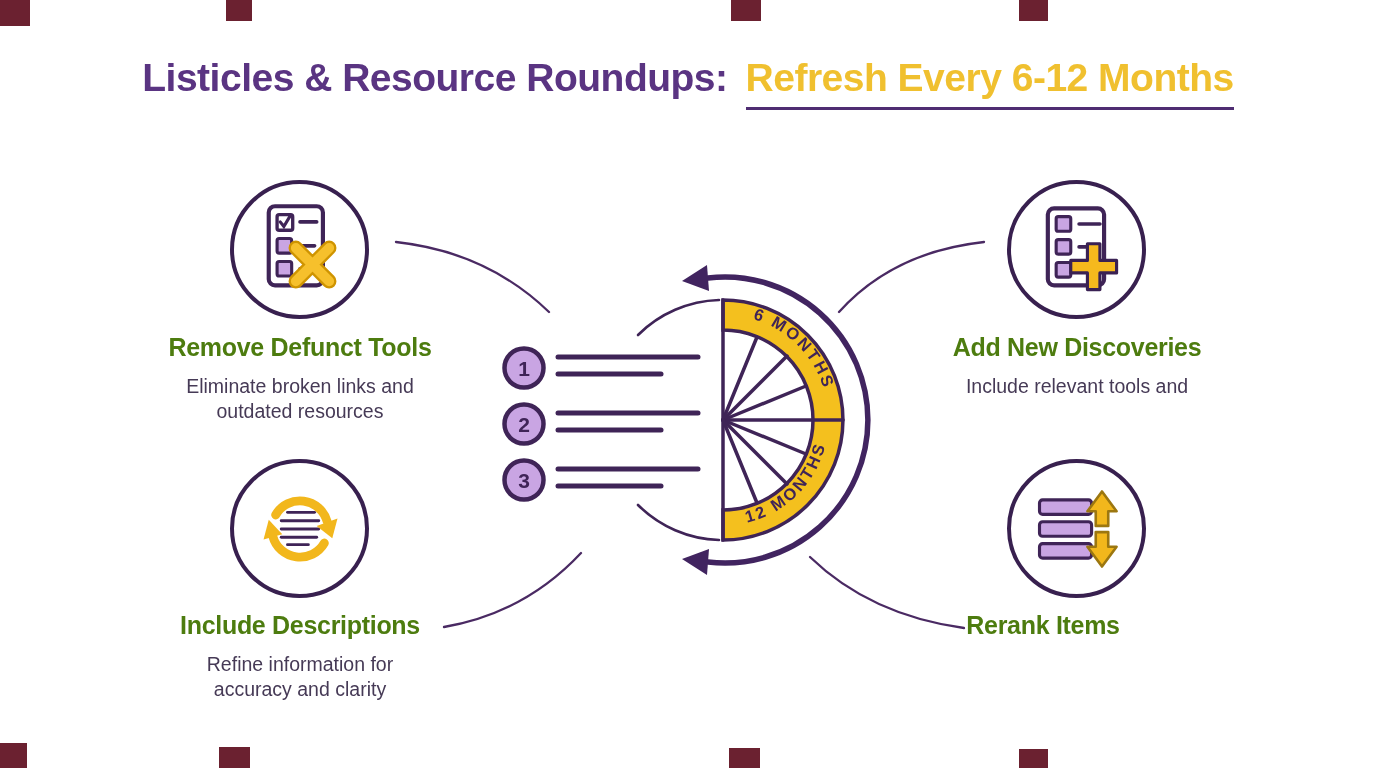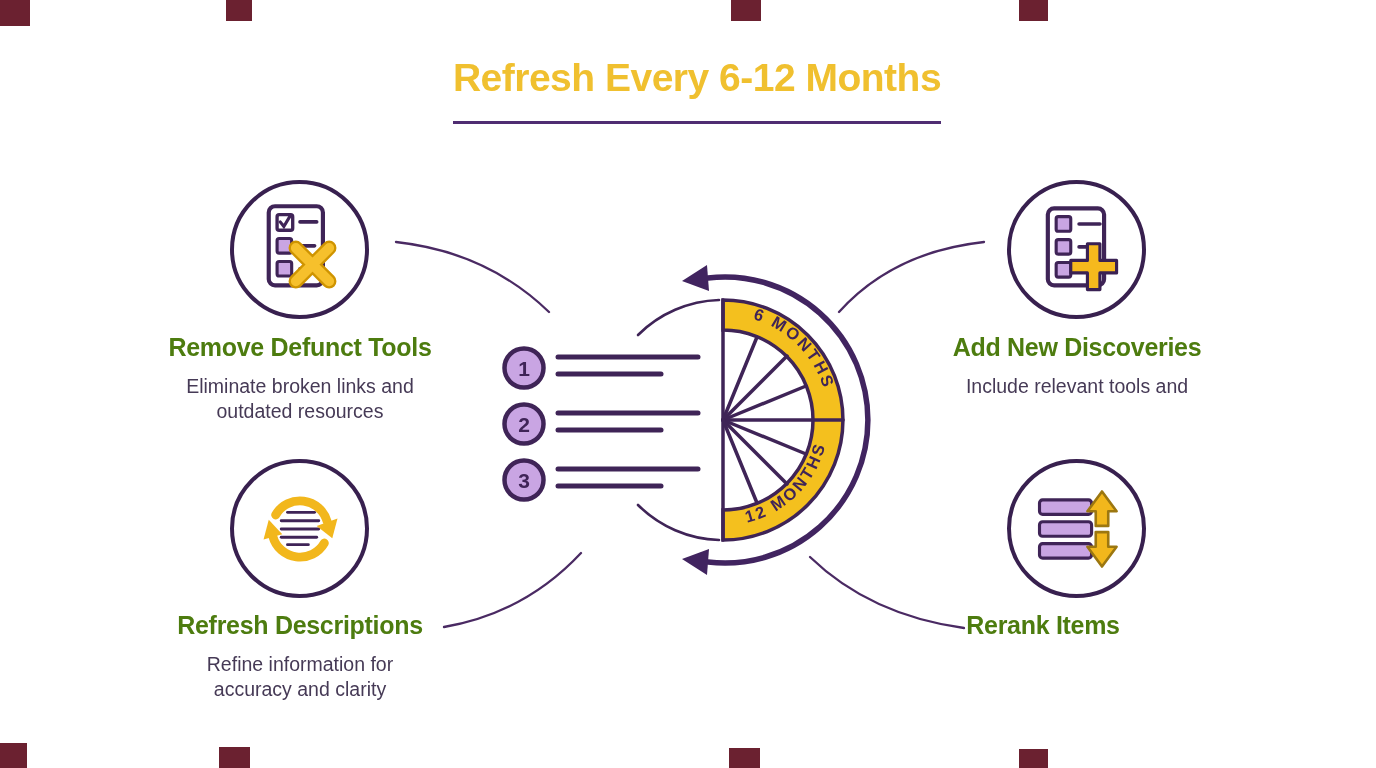--- a/index.html
+++ b/index.html
@@ -10,21 +10,21 @@
   
   .title {
     position:absolute; top:56px; left:0; width:100%;
     display:flex; justify-content:center; align-items:baseline; white-space:pre;
   }
   .title .t-purple {
     color:#5a3482; font-size:39px; font-weight:bold; letter-spacing:-0.5px;
   }
   .title .t-yellow {
     color:#f0c02f; font-size:39px; font-weight:bold; letter-spacing:-0.5px;
-    border-bottom:3.5px solid #4f2d72; padding-bottom:21px; margin-left:18px;
+    border-bottom:3.5px solid #4f2d72; padding-bottom:7px; margin-left:18px;
   }
   
   .quad { position:absolute; width:380px; text-align:center; }
   .quad .q-heading { font-size:25px; font-weight:bold; color:#4d7c0f; letter-spacing:-0.3px; }
   .quad .q-desc { font-size:19.5px; color:#463a56; line-height:25px; margin-top:12px; }
   .quad-tl { left:110px; top:333px; }
   .quad-tr { left:887px; top:333px; }
   .quad-bl { left:110px; top:611px; }
   .quad-br { left:853px; top:611px; }
   
@@ -58,20 +58,21 @@
   <div class="edge-mark em1"></div>
   <div class="edge-mark em2"></div>
   <div class="edge-mark em3"></div>
   <div class="edge-mark em4"></div>
   <div class="edge-mark em5"></div>
   <div class="edge-mark em6"></div>
   <div class="edge-mark em7"></div>
   <div class="edge-mark em8"></div>
 
   <header class="title">
+    <span class="t-purple">Listicles &amp; Resource Roundups:</span>
     <span class="t-yellow">Refresh Every 6-12 Months</span>
   </header>
 
   <svg class="artwork" width="1376" height="768" viewBox="0 0 1376 768">
     <defs>
       <path id="gauge-arc-top" d="M 732 315 A 105 105 0 0 1 828 411" fill="none"></path>
       <path id="gauge-arc-bottom" d="M 732 525 A 105 105 0 0 0 828 429" fill="none"></path>
     </defs>
 
     <g stroke="#4a2a63" stroke-width="2.3" fill="none" stroke-linecap="round">
@@ -200,21 +201,21 @@
   </div>
 
   <div class="quad quad-tr">
     <div class="q-heading">Add New Discoveries</div>
     <div class="q-desc">
       <div>Include relevant tools and</div>
     </div>
   </div>
 
   <div class="quad quad-bl">
-    <div class="q-heading">Refresh Descriptions</div>
+    <div class="q-heading">Include Descriptions</div>
     <div class="q-desc">
       <div>Refine information for</div>
       <div>accuracy and clarity</div>
     </div>
   </div>
 
   <div class="quad quad-br">
     <div class="q-heading">Rerank Items</div>
   </div>
 

